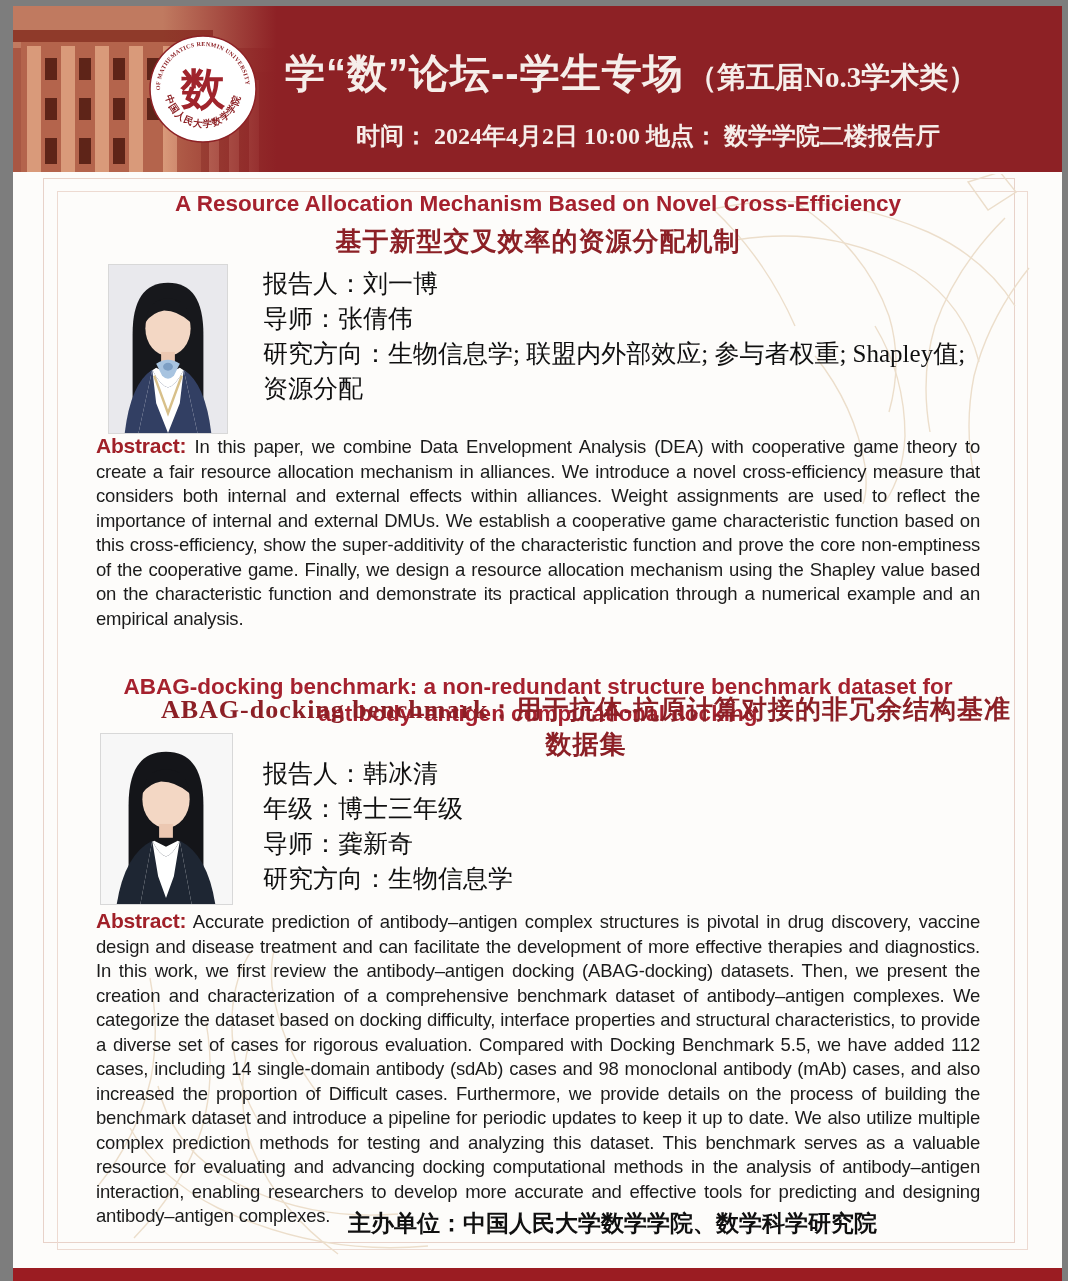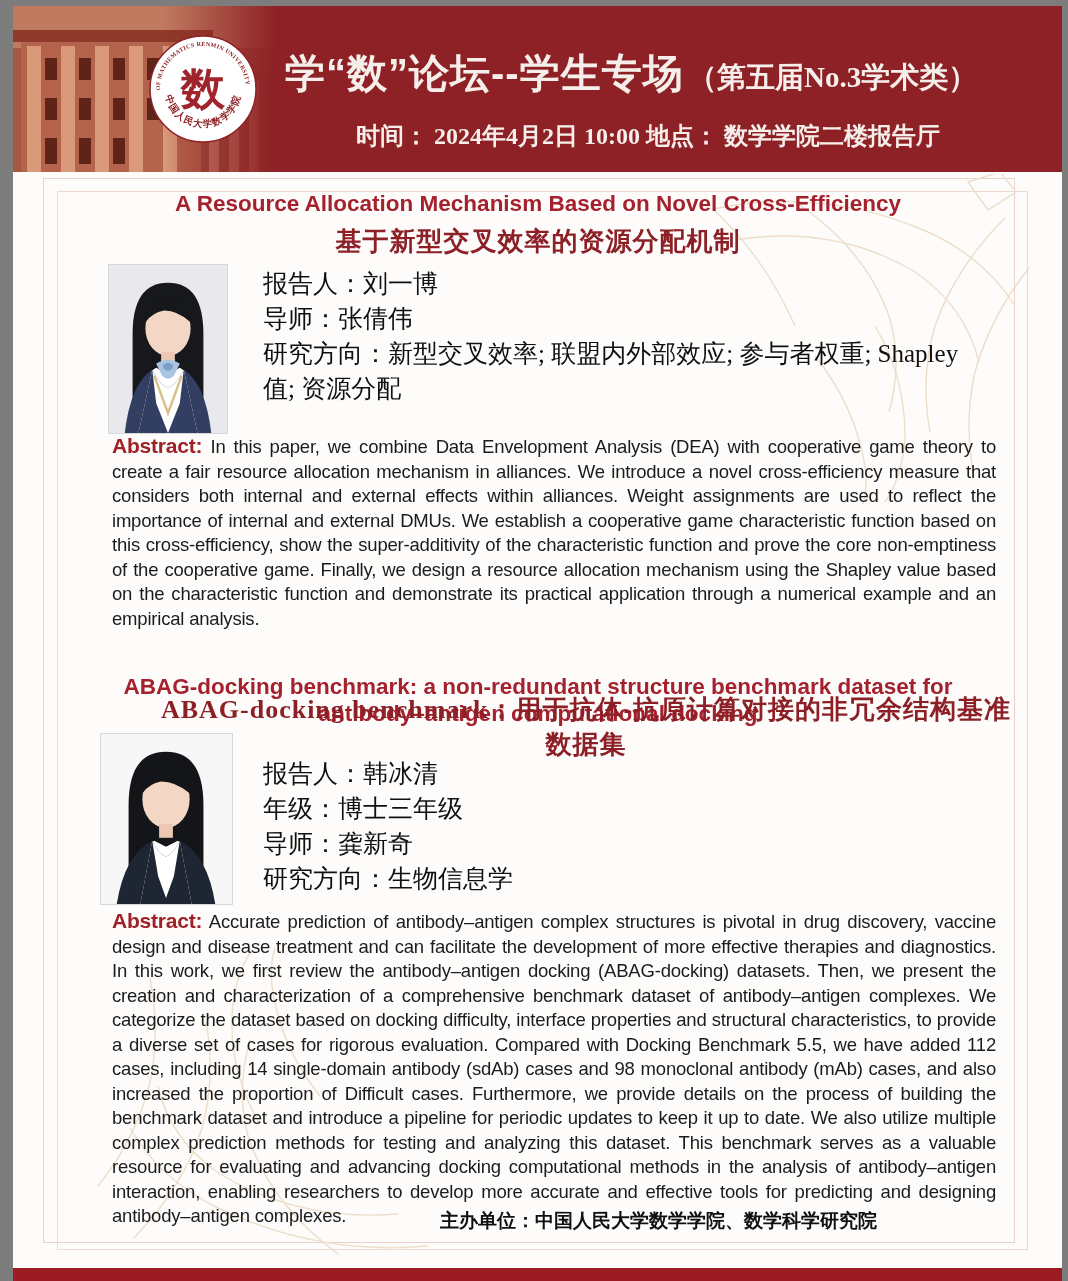--- a/index.html
+++ b/index.html
@@ -50,29 +50,29 @@
   .photo1 { left:95px; top:258px; width:120px; height:170px; }
   .photo2 { left:87px; top:727px; width:133px; height:172px; }
   .photo svg { display:block; width:100%; height:100%; }
 
   .speaker-info { position:absolute; left:250px; width:714px; color:#101010;
                   font-size:25px; font-weight:normal; line-height:35px;
                   font-family:"Liberation Serif","DejaVu Serif", serif; }
   .info1 { top:260px; } .info2 { top:750px; }
 
   
-  .abstract { position:absolute; left:99px; width:884px; text-align:justify;
+  .abstract { position:absolute; left:83px; width:884px; text-align:justify;
               color:#1b1b1b; font-size:18.5px; line-height:24.5px; letter-spacing:-0.2px;
               font-family:"Liberation Sans", sans-serif; }
   .abs1 { top:428px; } .abs2 { top:903px; }
   .abs-label { color:#a02028; font-weight:bold; font-size:21px; }
 
   
   .organizer { position:absolute; left:95px; top:1202px; width:884px; text-align:right;
-               padding-right:115px; color:#101010; font-size:19px; font-weight:bold;
+               padding-right:115px; color:#101010; font-size:23px; font-weight:bold;
                font-family:"Liberation Serif","DejaVu Serif", serif; }
   .bottom-band { position:absolute; left:0; top:1262px; width:100%; height:13px;
                  background:#9b1c22; }
 </style>
 </head>
 <body>
 
 <div class="poster">
 
   <div class="header">
@@ -182,21 +182,21 @@
       <path d="M44 106 Q52 122 60 124 Q68 122 76 106 L72 140 L60 170 L48 140 Z" fill="#ffffff"></path>
       <path d="M46 112 L60 150 L74 112" stroke="#d8c08a" stroke-width="2.5" fill="none"></path>
       <path d="M48 100 Q60 92 72 100 L66 112 Q60 118 54 112 Z" fill="#a8c4e0"></path>
       <ellipse cx="60" cy="103" rx="5" ry="4" fill="#7d9fc4"></ellipse>
     </svg>
   </div>
 
   <div class="speaker-info info1">
     <div>报告人：刘一博</div>
     <div>导师：张倩伟</div>
-    <div>研究方向：新型交叉效率; 联盟内外部效应; 参与者权重; Shapley值; 资源分配</div>
+    <div>研究方向：生物信息学; 联盟内外部效应; 参与者权重; Shapley值; 资源分配</div>
   </div>
 
   <p class="abstract abs1">
     <span class="abs-label">Abstract:</span>
     <span>In this paper, we combine Data Envelopment Analysis (DEA) with cooperative game theory to create a fair resource allocation mechanism in alliances. We introduce a novel cross-efficiency measure that considers both internal and external effects within alliances. Weight assignments are used to reflect the importance of internal and external DMUs. We establish a cooperative game characteristic function based on this cross-efficiency, show the super-additivity of the characteristic function and prove the core non-emptiness of the cooperative game. Finally, we design a resource allocation mechanism using the Shapley value based on the characteristic function and demonstrate its practical application through a numerical example and an empirical analysis.</span>
   </p>
 
   <div class="talk-title-en t2-en">ABAG-docking benchmark: a non-redundant structure benchmark dataset for antibody–antigen computational docking</div>
   <div class="talk-title-zh t2-zh">ABAG-docking benchmark：用于抗体-抗原计算对接的非冗余结构基准数据集</div>
 

